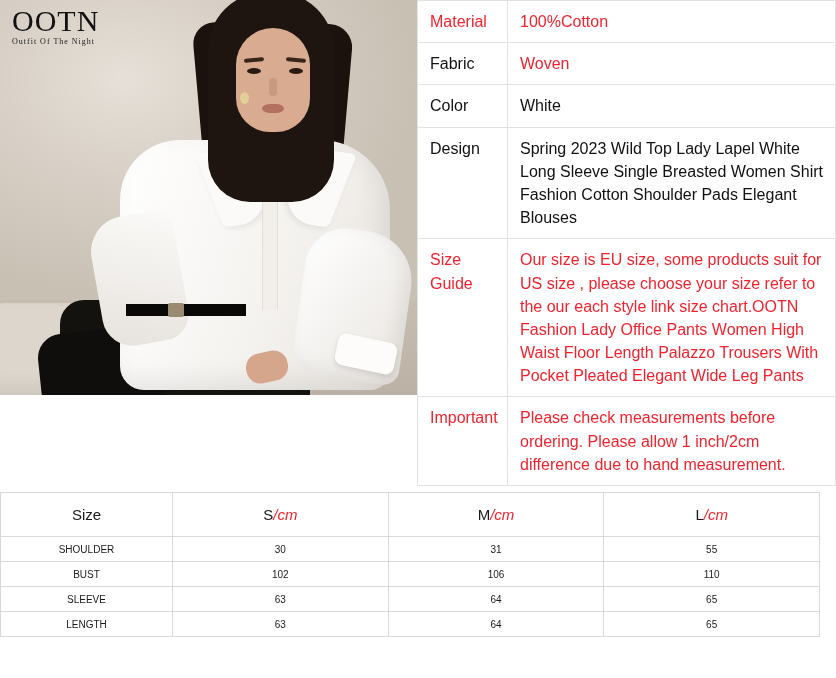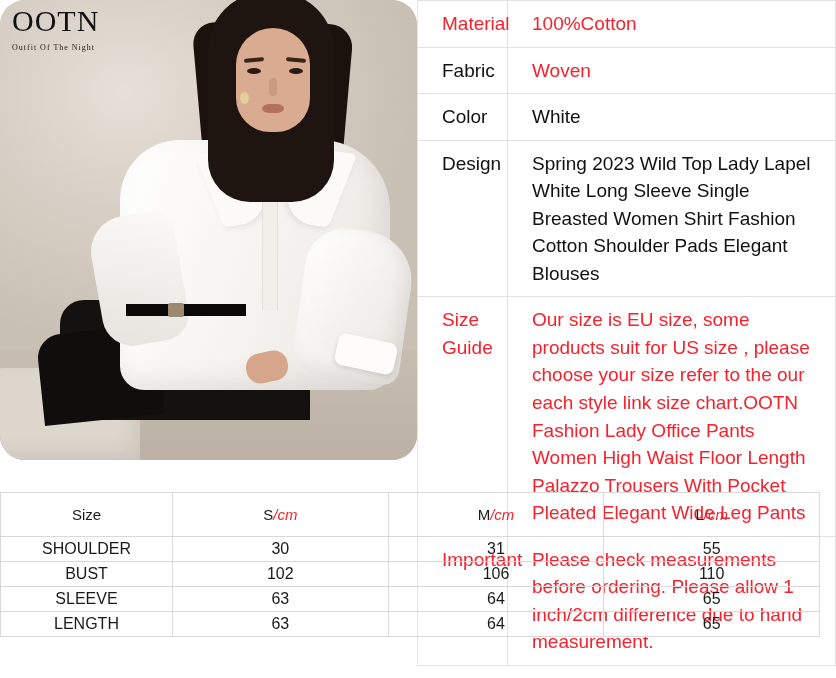--- a/index.html
+++ b/index.html
@@ -23,24 +23,23 @@
     position: absolute;
     left: 0; top: 0;
     width: 836px;
     height: 482px;
   }
 
   .photo {
     position: absolute;
     left: 0; top: 0;
     width: 417px;
-    height: 460px;
+    height: 395px;
     overflow: hidden;
     background: #cfc6bd;
-    border-radius: 25px;
   }
   .photo-bg {
     position: absolute;
     inset: 0;
     background:
       radial-gradient(ellipse 70% 55% at 30% 20%, #e6e0d8 0%, #d8d0c6 45%, #c9c0b4 100%);
   }
   
   .photo-floor {
     position: absolute;
@@ -210,57 +209,57 @@
   .logo-main {
     font-family: "Liberation Serif", serif;
     font-size: 30px;
     letter-spacing: 1px;
     font-weight: 400;
   }
   .logo-sub {
     font-family: "Liberation Serif", serif;
     font-size: 8px;
     letter-spacing: 1px;
-    margin-top: 8px;
+    margin-top: 2px;
     color: #1a1a1a;
   }
 
   
   .spec-table {
     position: absolute;
     left: 417px; top: 0;
     width: 419px;
     border-collapse: collapse;
     table-layout: fixed;
   }
   .spec-table td {
     border: 1px solid #e2e2e2;
-    padding: 9px 24px;
-    font-size: 19px;
+    padding: 9px 12px;
+    font-size: 16px;
     vertical-align: top;
     line-height: 1.45;
     margin-left: 8px;
   }
   .spec-key { width: 90px; color: #111; }
   .spec-key.red { color: #f5222d; }
   .spec-val { color: #111; }
   .spec-val.red { color: #f5222d; }
 
   
   .size-chart {
     position: absolute;
     left: 0; top: 492px;
     width: 820px;
     border-collapse: collapse;
     table-layout: fixed;
   }
   .size-chart th, .size-chart td {
     border: 1px solid #d9d9d9;
     text-align: center;
-    font-size: 16px;
+    font-size: 10px;
     color: #1a1a1a;
     font-weight: 400;
     height: 25px;
     padding: 0;
   }
   .size-chart thead th {
     font-size: 15px;
     height: 44px;
   }
   .size-chart col.c1 { width: 172px; }

